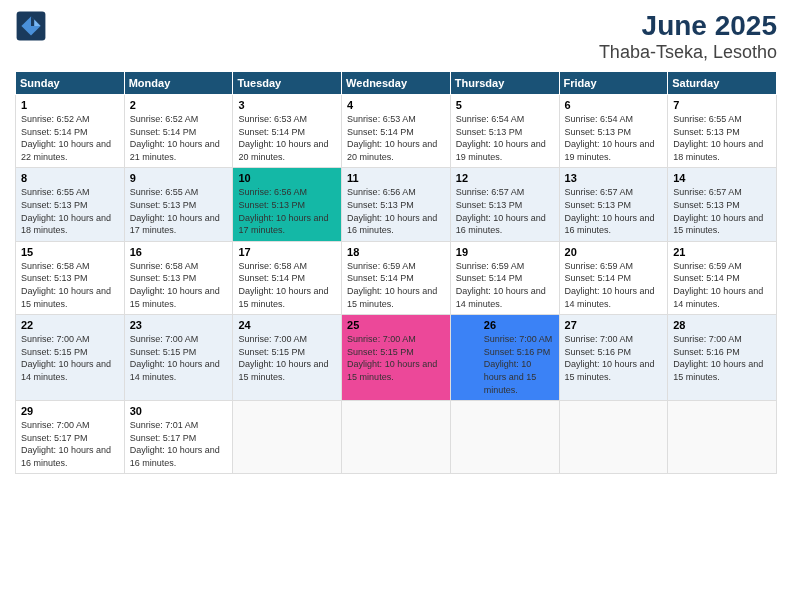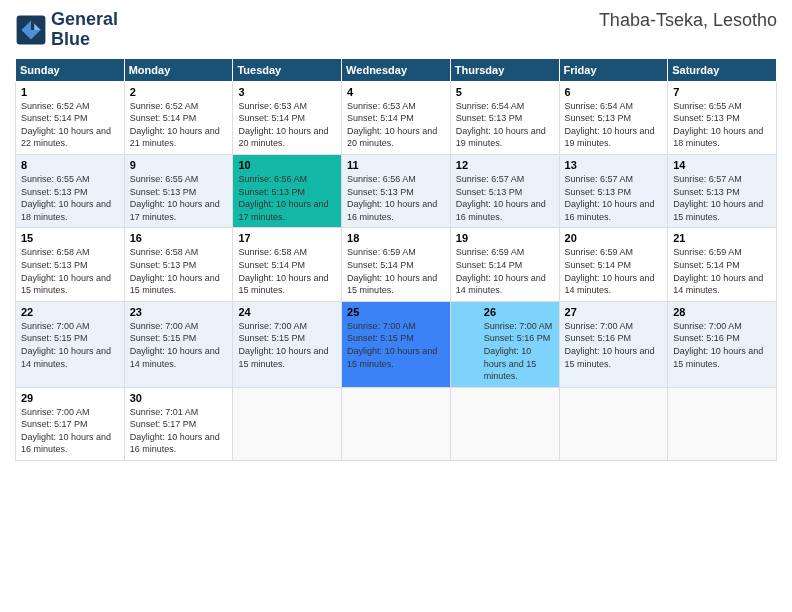--- a/index.html
+++ b/index.html
@@ -92,26 +92,23 @@
 
 <div class="container">
   <div class="header">
     <div class="logo">
       <svg class="logo-icon" viewBox="0 0 40 40">
         <rect x="2" y="2" width="36" height="36" rx="4" fill="#1a3a5c"></rect>
         <polygon points="20,8 32,20 20,32 8,20" fill="#4a90d9"></polygon>
         <polygon points="20,8 32,20 20,20" fill="#1a3a5c"></polygon>
         <polygon points="24,12 32,20 24,20" fill="#7ab8f5"></polygon>
       </svg>
-      <div class="logo-text">
-        <div>General</div>
-        <div>Blue</div>
-      </div>
     </div>
     <div class="title-block">
+      <div class="month-title">June 2025</div>
       <div class="subtitle">Thaba-Tseka, Lesotho</div>
     </div>
   </div>
 
   <table class="calendar">
     <thead>
       <tr>
         <th><span>Sunday</span></th>
         <th><span>Monday</span></th>
         <th><span>Tuesday</span></th>
@@ -266,27 +263,27 @@
         <div class="day-info">
           Sunrise: 7:00 AM<br>Sunset: 5:15 PM<br>Daylight: 10 hours and 14 minutes.
         </div>
           </td>
           <td style="background: rgb(234, 241, 248);">
             <span class="day-num">24</span>
         <div class="day-info">
           Sunrise: 7:00 AM<br>Sunset: 5:15 PM<br>Daylight: 10 hours and 15 minutes.
         </div>
           </td>
-          <td style="background: #3b82f6;">
+          <td style="background: #ec4899;">
             <span class="day-num">25</span>
         <div class="day-info">
           Sunrise: 7:00 AM<br>Sunset: 5:15 PM<br>Daylight: 10 hours and 15 minutes.
         </div>
           </td>
-          <td style="background: #7dd3fc; padding-left: 33px;">
+          <td style="background: #3b82f6; padding-left: 33px;">
             <span class="day-num">26</span>
         <div class="day-info">
           Sunrise: 7:00 AM<br>Sunset: 5:16 PM<br>Daylight: 10 hours and 15 minutes.
         </div>
           </td>
           <td style="background: rgb(234, 241, 248);">
             <span class="day-num">27</span>
         <div class="day-info">
           Sunrise: 7:00 AM<br>Sunset: 5:16 PM<br>Daylight: 10 hours and 15 minutes.
         </div>

